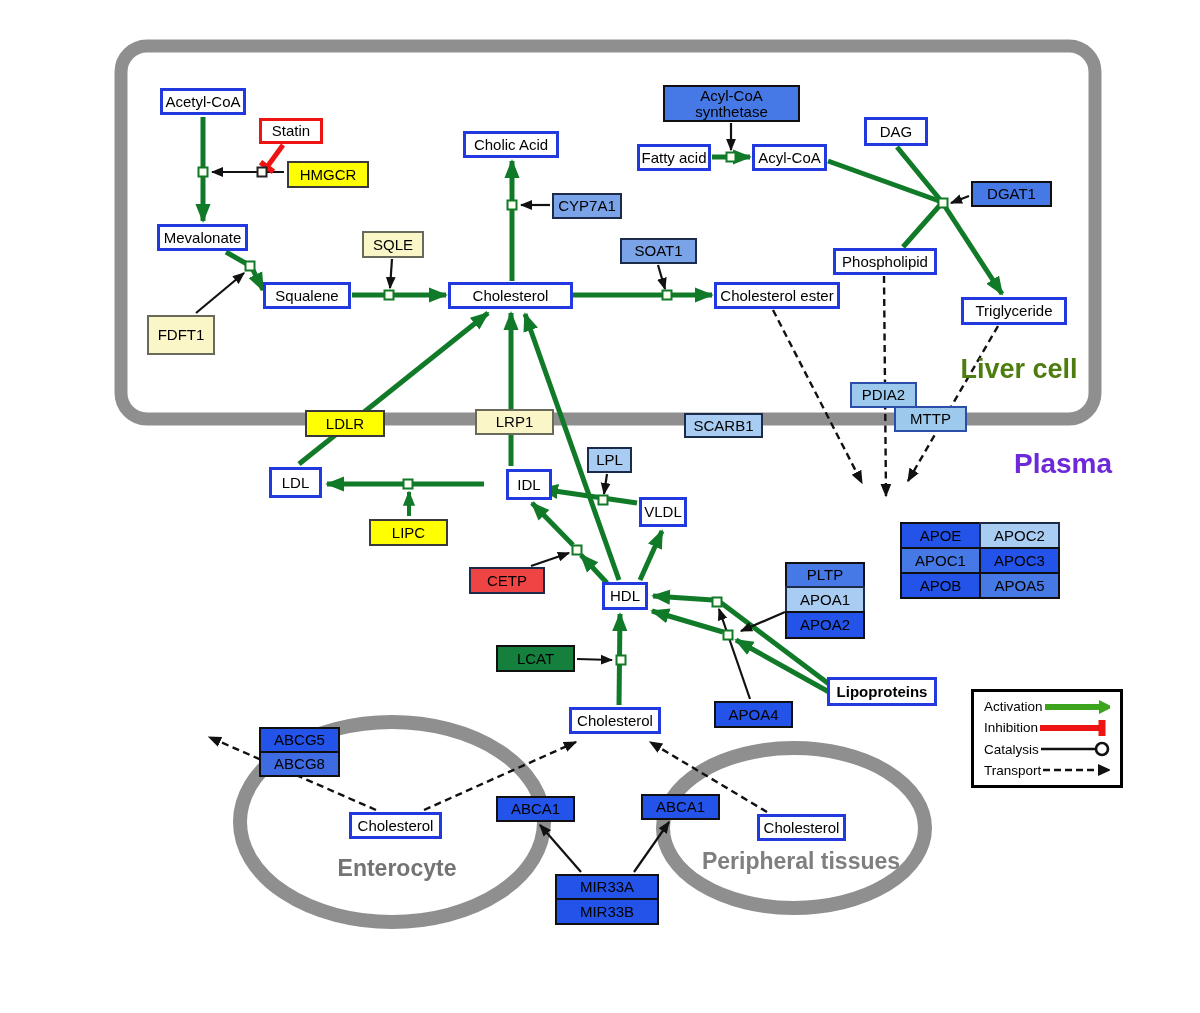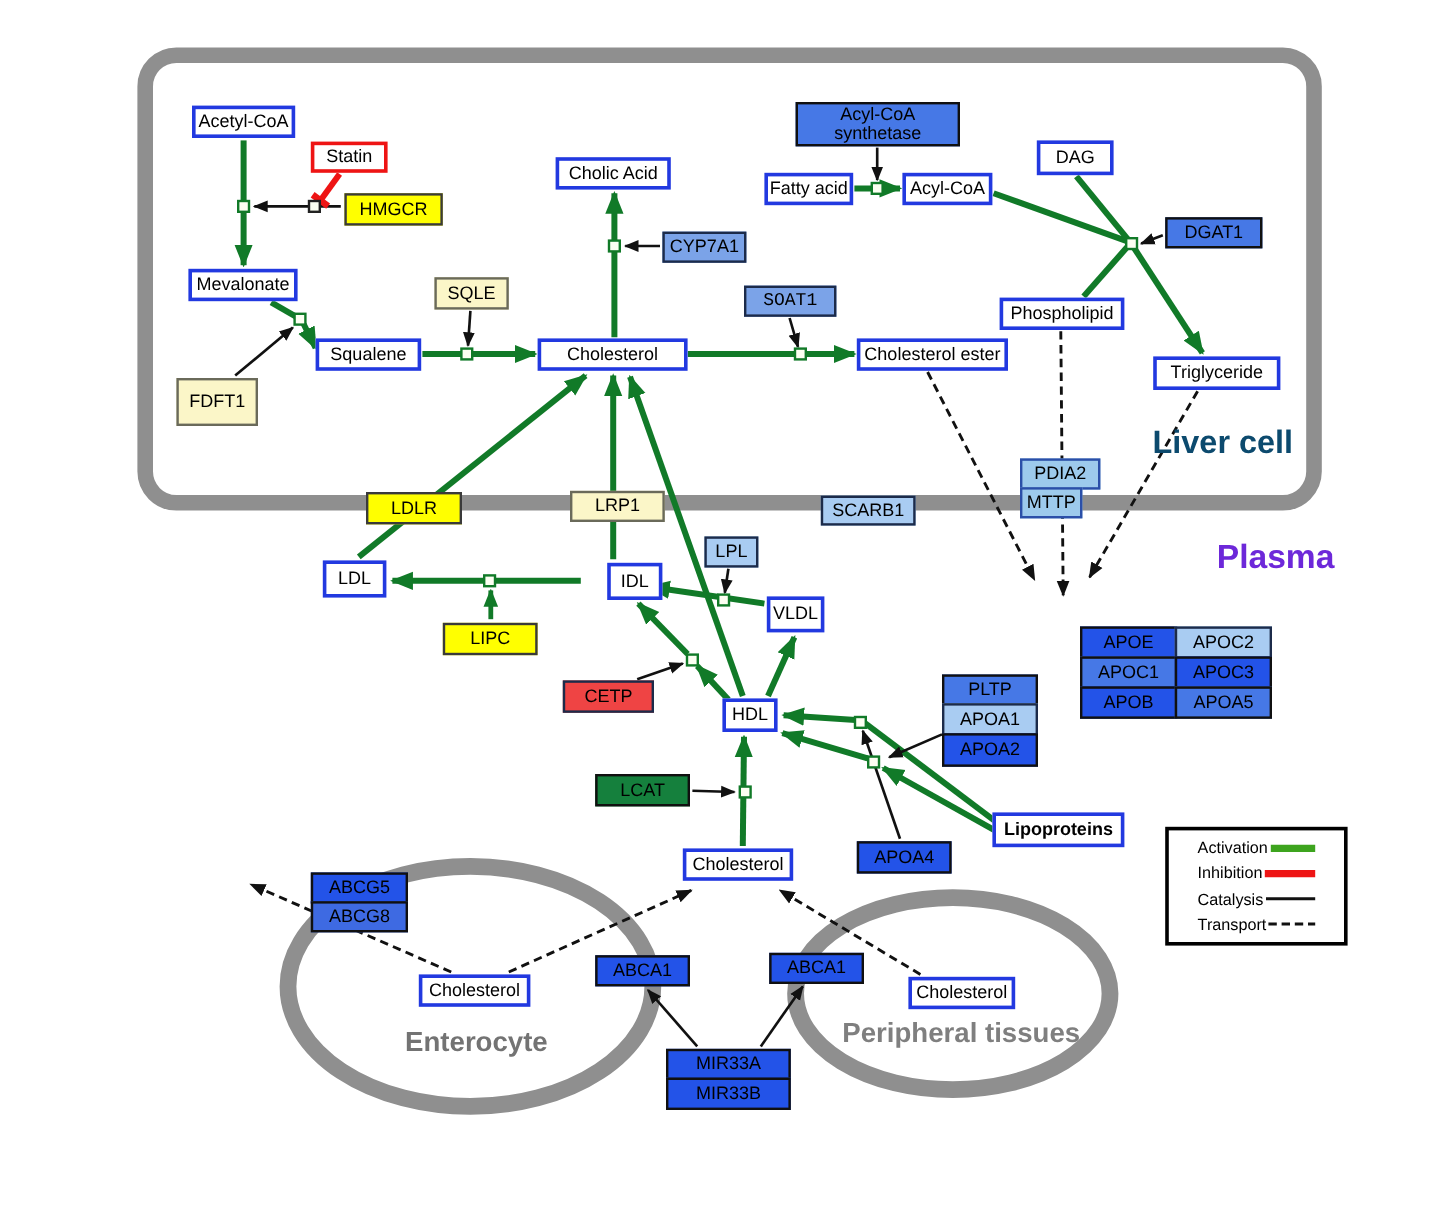--- a/index.html
+++ b/index.html
@@ -3,21 +3,21 @@
 <meta charset="utf-8">
 <style>
   html,body{margin:0;padding:0;background:#fff;}
   #stage{position:relative;width:1200px;height:1013px;background:#fff;overflow:hidden;
          font-family:"Liberation Sans",sans-serif;}
   #diagram-svg{position:absolute;left:0;top:0;}
   .node{position:absolute;box-sizing:border-box;display:flex;align-items:center;justify-content:center;
         text-align:center;font-size:15px;line-height:1.06;white-space:pre-line;color:#000;}
   .comp-label{position:absolute;transform:translate(-50%,-50%);font-weight:bold;white-space:nowrap;}
   #legend{position:absolute;box-sizing:border-box;border:3px solid #000;background:#fff;
-          display:flex;flex-direction:column;justify-content:space-evenly;padding:4px 24px;}
+          display:flex;flex-direction:column;justify-content:space-evenly;padding:4px 10px;}
   .lg-row{display:flex;align-items:center;justify-content:space-between;height:22px;}
   .lg-label{font-size:13.5px;color:#000;}
 </style>
 </head>
 <body>
 
 <div id="stage">
   <svg id="diagram-svg" width="1200" height="1013">
     <defs>
       <marker id="ah-act" viewBox="0 0 10 10" refX="9" refY="5" markerWidth="3.8" markerHeight="3.8" orient="auto">
@@ -103,32 +103,32 @@
       <div class="node" style="left: 160px; top: 88px; width: 86px; height: 27px; background: rgb(255, 255, 255); border: 3px solid rgb(34, 57, 224);">Acetyl-CoA</div>
       <div class="node" style="left: 259px; top: 118px; width: 64px; height: 26px; background: rgb(255, 255, 255); border: 3px solid rgb(238, 20, 20);">Statin</div>
       <div class="node" style="left: 287px; top: 161px; width: 82px; height: 27px; background: rgb(255, 255, 0); border: 2px solid rgb(58, 58, 58);">HMGCR</div>
       <div class="node" style="left: 157px; top: 224px; width: 91px; height: 27px; background: rgb(255, 255, 255); border: 3px solid rgb(34, 57, 224);">Mevalonate</div>
       <div class="node" style="left: 147px; top: 315px; width: 68px; height: 40px; background: rgb(251, 246, 200); border: 2px solid rgb(106, 106, 90);">FDFT1</div>
       <div class="node" style="left: 263px; top: 282px; width: 88px; height: 27px; background: rgb(255, 255, 255); border: 3px solid rgb(34, 57, 224);">Squalene</div>
       <div class="node" style="left: 362px; top: 231px; width: 62px; height: 27px; background: rgb(251, 246, 200); border: 2px solid rgb(106, 106, 90);">SQLE</div>
       <div class="node" style="left: 448px; top: 282px; width: 125px; height: 27px; background: rgb(255, 255, 255); border: 3px solid rgb(34, 57, 224);">Cholesterol</div>
       <div class="node" style="left: 463px; top: 131px; width: 96px; height: 27px; background: rgb(255, 255, 255); border: 3px solid rgb(34, 57, 224);">Cholic Acid</div>
       <div class="node" style="left: 552px; top: 193px; width: 70px; height: 26px; background: rgb(123, 163, 232); border: 2px solid rgb(28, 43, 74);">CYP7A1</div>
-      <div class="node" style="left: 620px; top: 238px; width: 77px; height: 26px; background: rgb(123, 163, 232); border: 2px solid rgb(28, 43, 74); font-family: Liberation Mono, monospace;">SOAT1</div>
+      <div class="node" style="left: 620px; top: 238px; width: 77px; height: 26px; background: rgb(123, 163, 232); border: 2px solid rgb(28, 43, 74);">SOAT1</div>
       <div class="node" style="left: 714px; top: 282px; width: 126px; height: 27px; background: rgb(255, 255, 255); border: 3px solid rgb(34, 57, 224);">Cholesterol ester</div>
       <div class="node" style="left: 663px; top: 85px; width: 137px; height: 37px; background: rgb(70, 120, 230); border: 2px solid rgb(16, 16, 16);">Acyl-CoA
 synthetase</div>
       <div class="node" style="left: 637px; top: 144px; width: 74px; height: 27px; background: rgb(255, 255, 255); border: 3px solid rgb(34, 57, 224);">Fatty acid</div>
       <div class="node" style="left: 752px; top: 144px; width: 75px; height: 27px; background: rgb(255, 255, 255); border: 3px solid rgb(34, 57, 224);">Acyl-CoA</div>
       <div class="node" style="left: 864px; top: 117px; width: 64px; height: 29px; background: rgb(255, 255, 255); border: 3px solid rgb(34, 57, 224);">DAG</div>
       <div class="node" style="left: 971px; top: 181px; width: 81px; height: 26px; background: rgb(70, 120, 230); border: 2px solid rgb(16, 16, 16);">DGAT1</div>
       <div class="node" style="left: 833px; top: 248px; width: 104px; height: 27px; background: rgb(255, 255, 255); border: 3px solid rgb(34, 57, 224);">Phospholipid</div>
       <div class="node" style="left: 961px; top: 297px; width: 106px; height: 28px; background: rgb(255, 255, 255); border: 3px solid rgb(34, 57, 224);">Triglyceride</div>
       <div class="node" style="left: 850px; top: 382px; width: 67px; height: 26px; background: rgb(157, 202, 236); border: 2px solid rgb(43, 79, 168);">PDIA2</div>
-      <div class="node" style="left: 850px; top: 406px; width: 52px; height: 26px; background: rgb(157, 202, 236); border: 2px solid rgb(43, 79, 168);">MTTP</div>
+      <div class="node" style="left: 894px; top: 406px; width: 73px; height: 26px; background: rgb(157, 202, 236); border: 2px solid rgb(43, 79, 168);">MTTP</div>
       <div class="node" style="left: 305px; top: 410px; width: 80px; height: 27px; background: rgb(255, 255, 0); border: 2px solid rgb(58, 58, 58);">LDLR</div>
       <div class="node" style="left: 475px; top: 409px; width: 79px; height: 26px; background: rgb(251, 246, 200); border: 2px solid rgb(106, 106, 90);">LRP1</div>
       <div class="node" style="left: 684px; top: 413px; width: 79px; height: 25px; background: rgb(169, 204, 242); border: 2px solid rgb(28, 43, 74);">SCARB1</div>
       <div class="node" style="left: 269px; top: 467px; width: 53px; height: 31px; background: rgb(255, 255, 255); border: 3px solid rgb(34, 57, 224);">LDL</div>
       <div class="node" style="left: 487px; top: 469px; width: 46px; height: 31px; background: rgb(255, 255, 255); border: 3px solid rgb(34, 57, 224); margin-left: 19px;">IDL</div>
       <div class="node" style="left: 587px; top: 447px; width: 45px; height: 26px; background: rgb(169, 204, 242); border: 2px solid rgb(28, 43, 74);">LPL</div>
       <div class="node" style="left: 639px; top: 497px; width: 48px; height: 30px; background: rgb(255, 255, 255); border: 3px solid rgb(34, 57, 224);">VLDL</div>
       <div class="node" style="left: 369px; top: 519px; width: 79px; height: 27px; background: rgb(255, 255, 0); border: 2px solid rgb(58, 58, 58);">LIPC</div>
       <div class="node" style="left: 469px; top: 567px; width: 76px; height: 27px; background: #ef4444; border: 2px solid rgb(28, 43, 74);">CETP</div>
       <div class="node" style="left: 602px; top: 582px; width: 46px; height: 28px; background: rgb(255, 255, 255); border: 3px solid rgb(34, 57, 224);">HDL</div>
@@ -148,21 +148,21 @@
       <div class="node" style="left: 259px; top: 727px; width: 81px; height: 26px; background: rgb(35, 83, 232); border: 2px solid rgb(16, 16, 16);">ABCG5</div>
       <div class="node" style="left: 259px; top: 751px; width: 81px; height: 26px; background: rgb(62, 106, 226); border: 2px solid rgb(16, 16, 16);">ABCG8</div>
       <div class="node" style="left: 349px; top: 812px; width: 93px; height: 27px; background: rgb(255, 255, 255); border: 3px solid rgb(34, 57, 224);">Cholesterol</div>
       <div class="node" style="left: 496px; top: 796px; width: 79px; height: 26px; background: rgb(35, 83, 232); border: 2px solid rgb(16, 16, 16);">ABCA1</div>
       <div class="node" style="left: 641px; top: 794px; width: 79px; height: 26px; background: rgb(35, 83, 232); border: 2px solid rgb(16, 16, 16);">ABCA1</div>
       <div class="node" style="left: 757px; top: 814px; width: 89px; height: 27px; background: rgb(255, 255, 255); border: 3px solid rgb(34, 57, 224);">Cholesterol</div>
       <div class="node" style="left: 555px; top: 874px; width: 104px; height: 26px; background: rgb(35, 83, 232); border: 2px solid rgb(16, 16, 16);">MIR33A</div>
       <div class="node" style="left: 555px; top: 898px; width: 104px; height: 27px; background: rgb(35, 83, 232); border: 2px solid rgb(16, 16, 16);">MIR33B</div>
     </div>
 
-  <div class="comp-label" id="lbl-liver" style="left: 1019px; top: 369px; font-size: 27px; color: #0c4a6e;">Liver cell</div>
+  <div class="comp-label" id="lbl-liver" style="left: 1019px; top: 369px; font-size: 27px; color: #4d7c0f;">Liver cell</div>
   <div class="comp-label" id="lbl-plasma" style="left: 1063px; top: 464px; font-size: 28px; color: #6d28d9;">Plasma</div>
   <div class="comp-label" id="lbl-enterocyte" style="left: 397px; top: 868px; font-size: 23px; color: #737373;">Enterocyte</div>
   <div class="comp-label" id="lbl-peripheral" style="left: 801px; top: 861px; font-size: 23px; color: rgb(127, 127, 127);">Peripheral tissues</div>
 
   <div id="legend" style="left: 971px; top: 689px; width: 152px; height: 99px;">
     <div class="lg-row">
       <span class="lg-label">Activation</span>
       <svg width="72" height="16">
         <line id="lg-act-line" x1="2" y1="8" x2="58" y2="8" stroke-width="6" stroke="#3da41e"></line>
         <path id="lg-act-head" d="M56,1 L70,8 L56,15 z" fill="#3da41e"></path>

